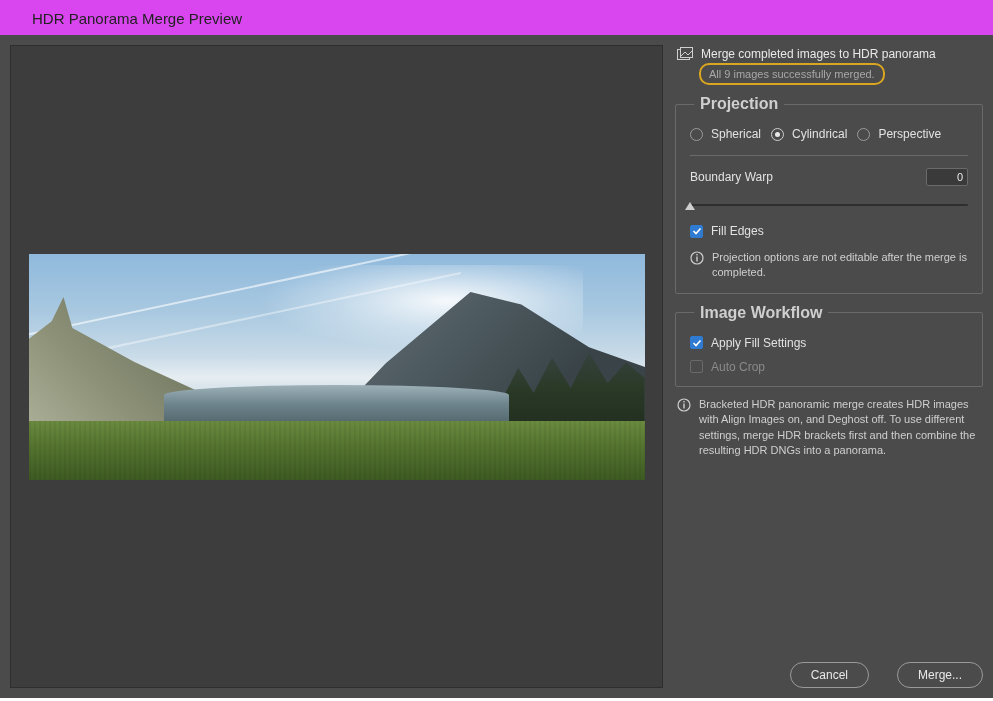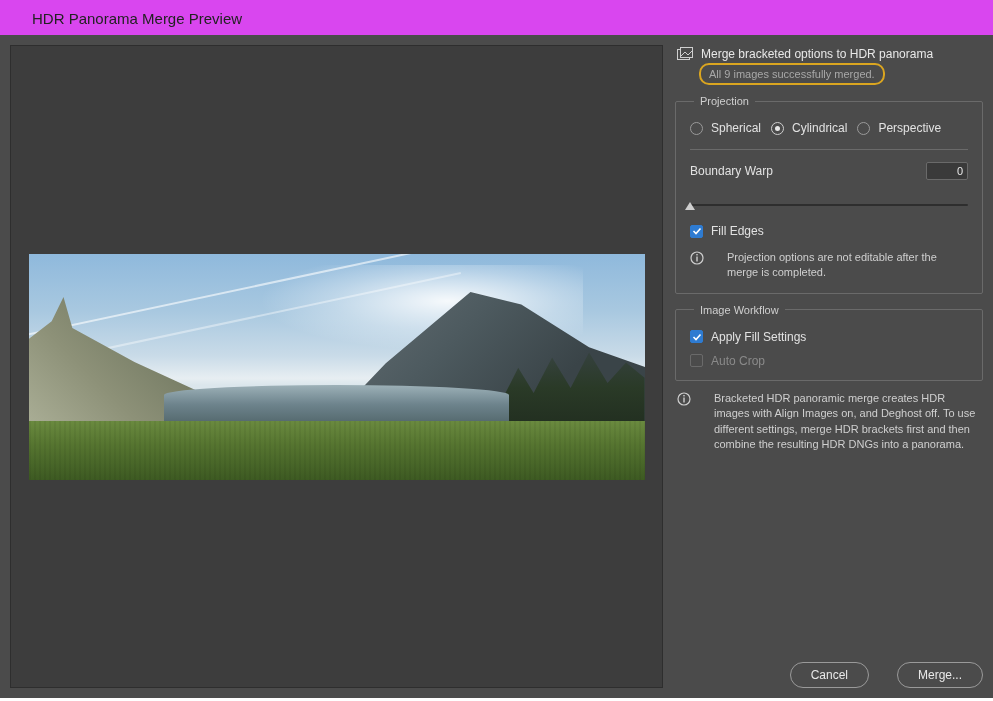--- a/index.html
+++ b/index.html
@@ -114,23 +114,24 @@
   }
 
   fieldset.group {
     border: 1px solid #6a6a6a;
     border-radius: 2px;
     padding: 14px 14px 12px;
     position: relative;
   }
   fieldset.group legend {
     color: #cfcfcf;
-    font-size: 11px;
+    font-size: 16px;
     padding: 0 6px;
     margin-left: 4px;
+    font-weight: bold;
   }
   .radio-list { display: flex; gap: 10px; }
   .radio-row, .check-row {
     display: flex; align-items: center; gap: 8px; font-size: 12px; color: #e2e2e2;
     cursor: pointer;
   }
   .check-row.disabled { color: #8a8a8a; cursor: default; }
 
   .radio-dot {
     width: 13px; height: 13px; border-radius: 50%;
@@ -148,21 +149,21 @@
   }
   .checkbox.checked { background:#2e7bd1; border-color:#2e7bd1; }
   .checkbox.checked svg { display:block; }
   .checkbox svg { display:none; }
   .checkbox.disabled { border-color:#6a6a6a; }
 
   .hr { border: none; border-top: 1px solid #6a6a6a; margin: 14px 0 12px; }
 
   .slider-row {
     display:flex; align-items:center; justify-content:space-between;
-    font-size:12px; color:#e2e2e2; margin-bottom:18px;
+    font-size:12px; color:#e2e2e2; margin-bottom:12px;
   }
   .num-input {
     width: 42px; background:#3a3a3a; border:1px solid #6a6a6a;
     color:#e8e8e8; font-size:11px; padding:2px 4px; text-align:right;
     border-radius:2px;
   }
   .slider-track {
     position:relative; height:14px; margin-top:2px; margin-bottom:8px;
   }
   .slider-track::before{
@@ -170,21 +171,21 @@
     background:#2e2e2e; border-radius:1px;
   }
   .slider-thumb{
     position:absolute; left:0; top:0; width:0; height:0;
     border-left:5px solid transparent; border-right:5px solid transparent;
     border-bottom:8px solid #cfcfcf;
     transform: translateX(-5px) translateY(4px);
     cursor:pointer;
   }
 
-  .info-row { display:flex; gap:23px; align-items:flex-start; color:#cfcfcf; font-size:11px; line-height:1.4; }
+  .info-row { display:flex; gap:8px; align-items:flex-start; color:#cfcfcf; font-size:11px; line-height:1.4; }
   .info-row.outer { padding: 0 2px; }
   .info-icon svg { display:block; flex-shrink:0; margin-top:1px; }
 
   .footer {
     margin-top: auto;
     display:flex; justify-content:flex-end; gap:28px;
     padding-top: 8px;
   }
   .btn {
     background: transparent;
@@ -221,21 +222,21 @@
 
     <div>
       <div class="merge-header">
         <span class="images-icon">
           <svg width="16" height="14" viewBox="0 0 16 14">
             <rect x="0.5" y="2.5" width="12" height="10" fill="none" stroke="#cfcfcf" stroke-width="1"></rect>
             <rect x="3.5" y="0.5" width="12" height="10" fill="#4b4b4b" stroke="#cfcfcf" stroke-width="1"></rect>
             <polyline points="4,9 8,5 11,8 15,4" fill="none" stroke="#cfcfcf" stroke-width="1"></polyline>
           </svg>
         </span>
-        <span>Merge bracketed options to HDR panorama</span>
+        <span>Merge completed images to HDR panorama</span>
       </div>
       <div class="status-pill">All 9 images successfully merged.</div>
     </div>
 
     <fieldset class="group">
       <legend>Projection</legend>
 
       <div class="radio-list">
         <label class="radio-row">
           <span class="radio-dot"></span>

